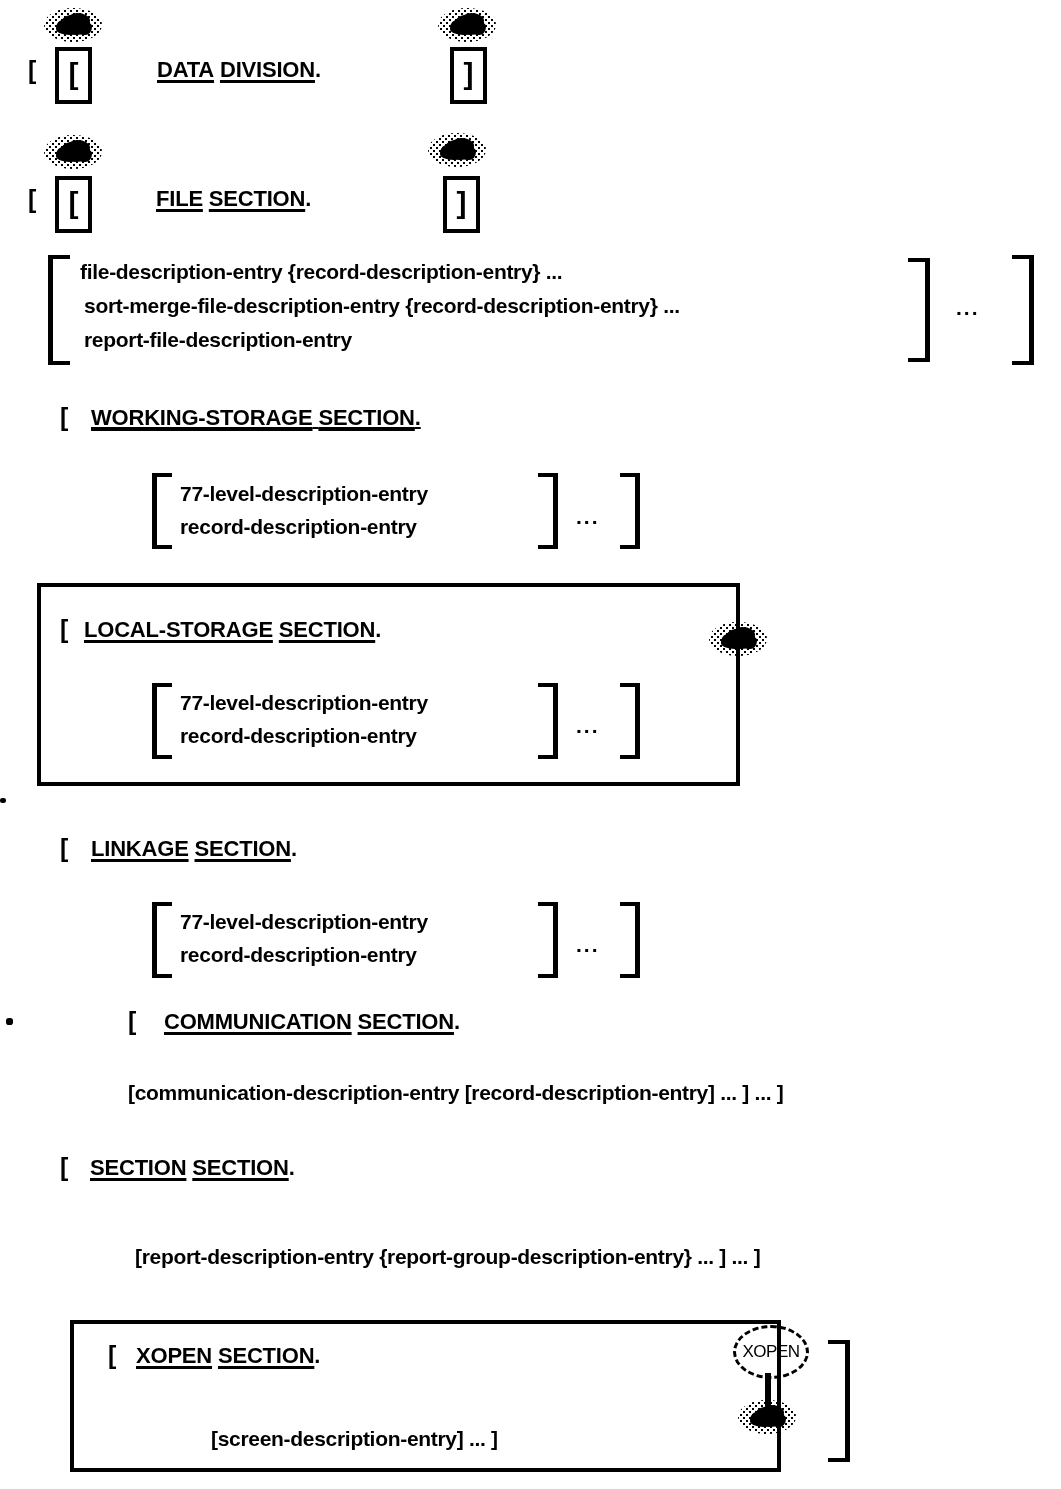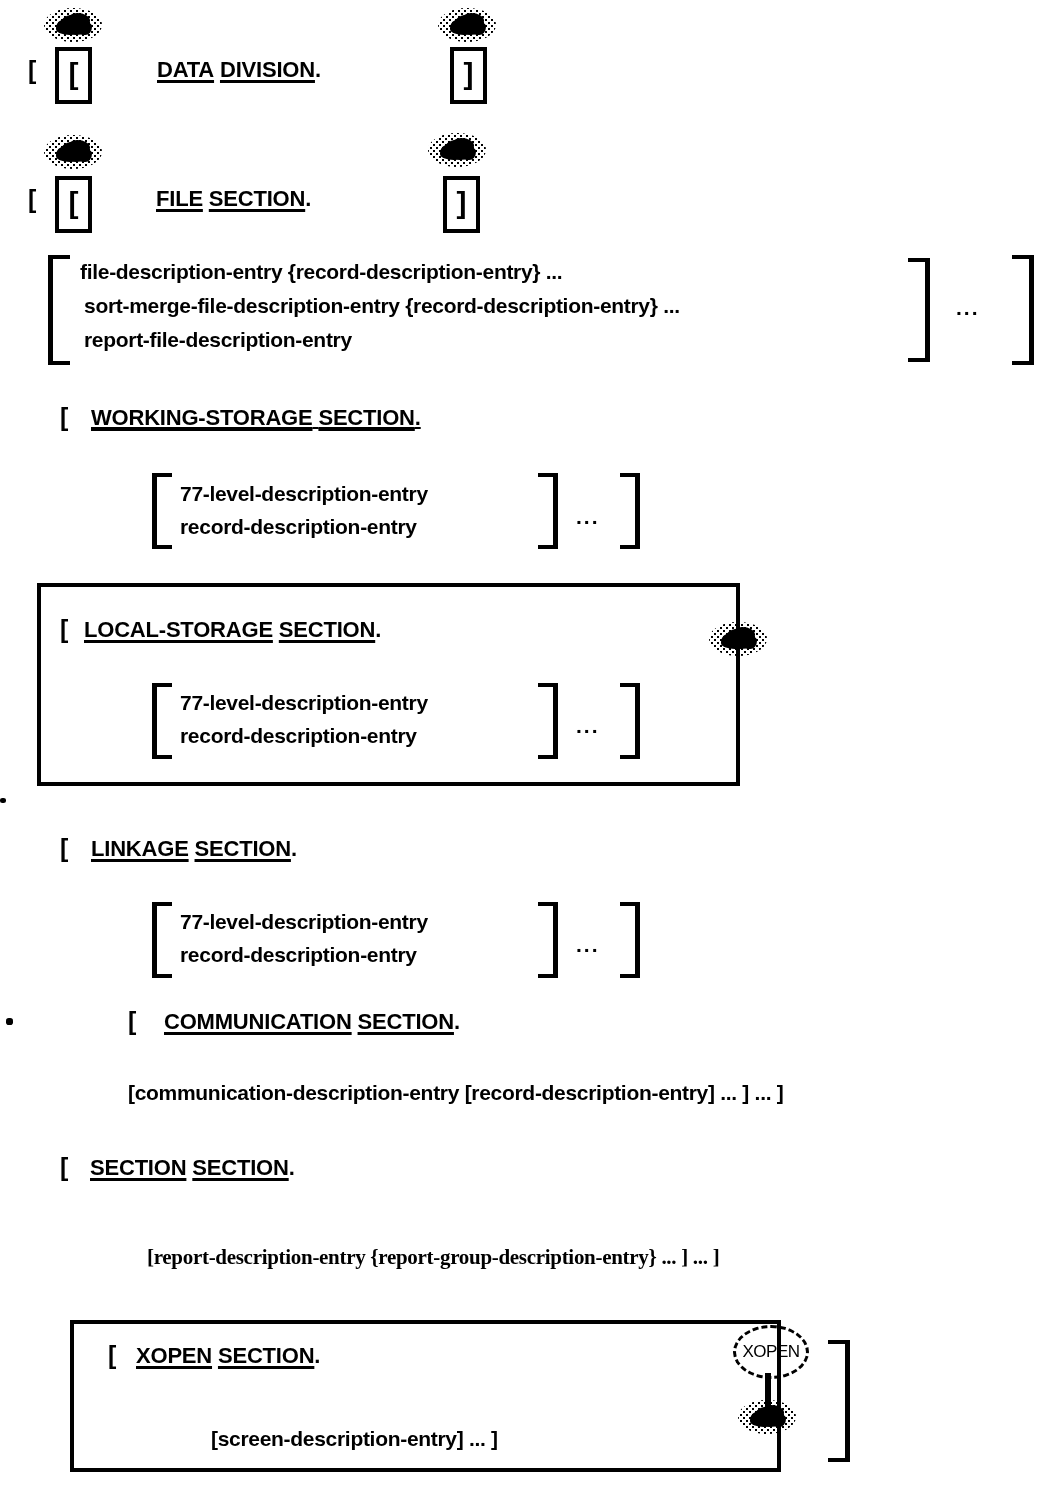--- a/index.html
+++ b/index.html
@@ -267,21 +267,21 @@
       <u>COMMUNICATION</u><span>&nbsp;</span><u>SECTION</u><span>.</span>
     </div>
     <div class="abs lower" style="left:128px; top:1081px;">[communication-description-entry [record-description-entry]  ...  ]  ...  ]</div>
   </div>
 
   <div>
     <div class="abs big-br" style="left:60px; top:1155px;">[</div>
     <div class="abs kw" style="left:90px; top:1155px;">
       <u>SECTION</u><span>&nbsp;</span><u>SECTION</u><span>.</span>
     </div>
-    <div class="abs lower" style="left:147px; top:1245px;font-family:Liberation Serif, serif;">[report-description-entry {report-group-description-entry}  ...  ]  ...  ]</div>
+    <div class="abs lower" style="left:135px; top:1245px;">[report-description-entry {report-group-description-entry}  ...  ]  ...  ]</div>
   </div>
 
   <div>
     <div class="rulebox" style="left:70px; top:1320px; width:711px; height:152px;"></div>
 
     <div class="abs big-br" style="left:108px; top:1343px;">[</div>
     <div class="abs kw" style="left:136px; top:1343px;">
       <u>XOPEN</u><span>&nbsp;</span><u>SECTION</u><span>.</span>
     </div>
 

